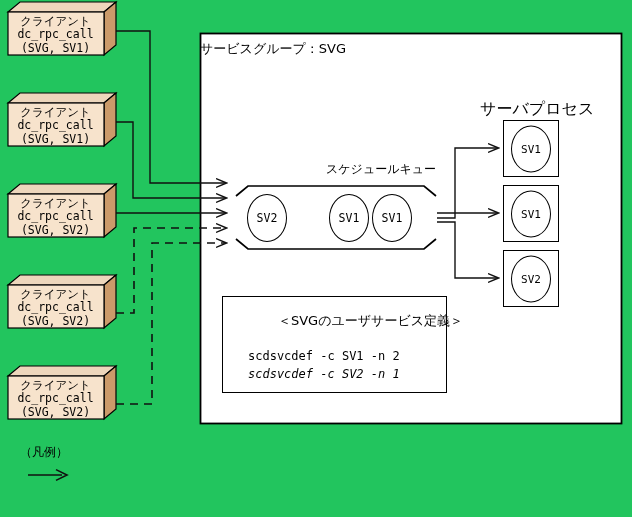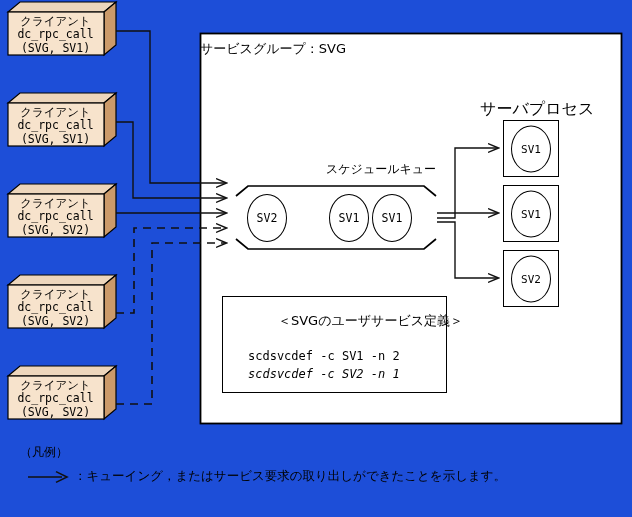--- a/index.html
+++ b/index.html
@@ -9,21 +9,21 @@
   }
   body {
     font-family: "Liberation Sans", "DejaVu Sans", sans-serif;
     color: #000000;
   }
   #diagram-root {
     position: relative;
     width: 632px;
     height: 517px;
     overflow: hidden;
-    background: #1d4ed8;
+    background: #22c55e;
   }
   #vector-layer {
     position: absolute;
     left: 0;
     top: 0;
     width: 632px;
     height: 517px;
   }
   .txt {
     position: absolute;
@@ -245,17 +245,16 @@
   <div class="txt mono" style="left:248px; top:350px; font-size:12px;">scdsvcdef -c SV1 -n 2</div>
   <div class="txt mono" style="left:248px; top:368px; font-size:12px;font-style:italic;">scdsvcdef -c SV2 -n 1</div>
 
   <div class="txt jp" style="left:20px; top:446px; font-size:12px;">（凡例）</div>
 
   <div class="legend-row" style="left:26px; top:468px;">
     <svg class="legend-glyph" viewBox="0 0 46 14">
       <path d="M2,7 L36,7" fill="none" stroke="#111" stroke-width="1.6"></path>
       <path d="M30,1.6 L41,7 L30,12.4" fill="none" stroke="#111" stroke-width="1.6"></path>
     </svg>
-    <span class="jp">：キューイング，またはサービス要求の取り出しができたことを示します。</span>
   </div>
 
 
 </div>
 
 </body></html>

